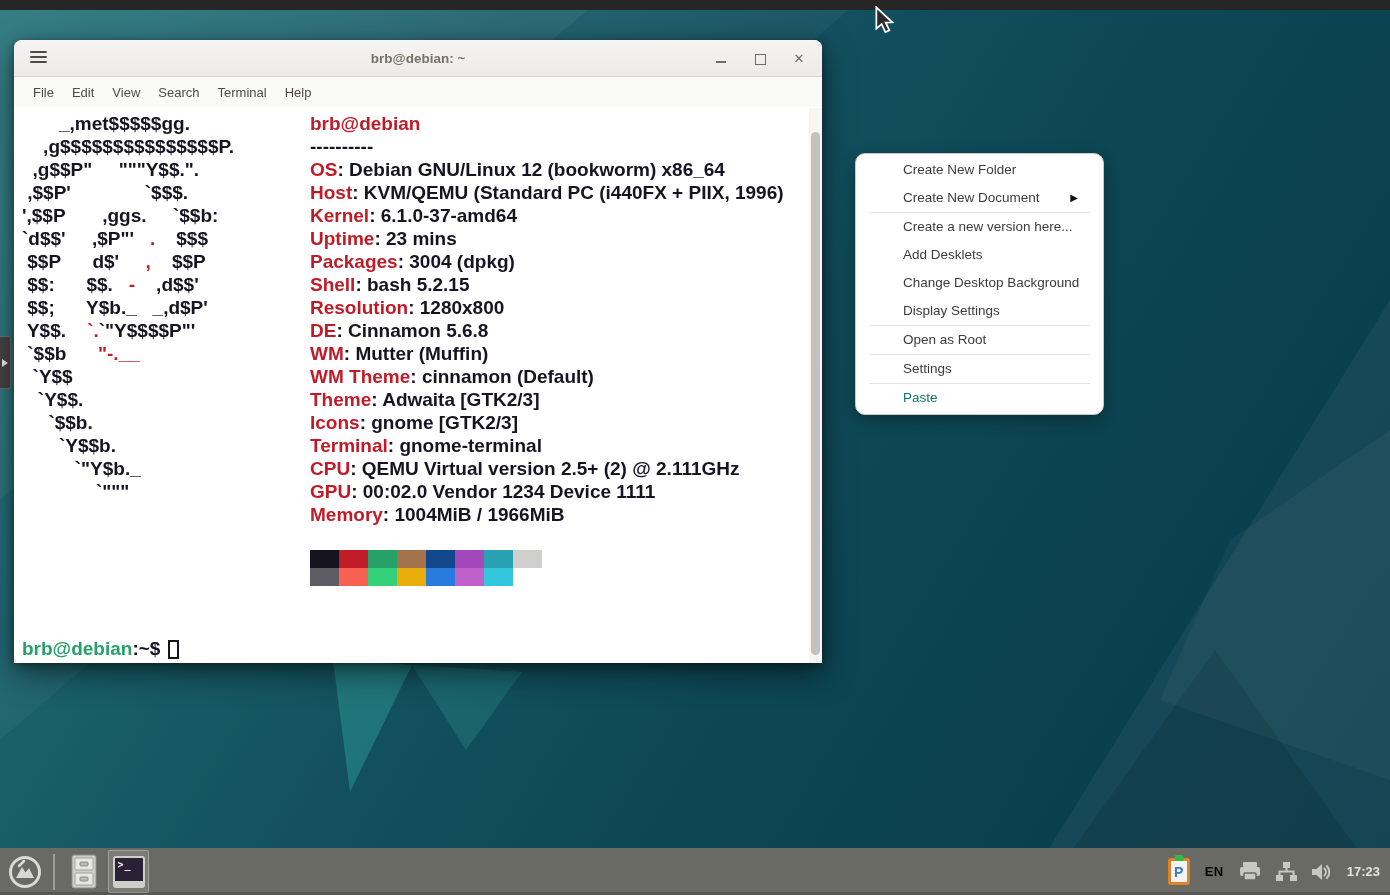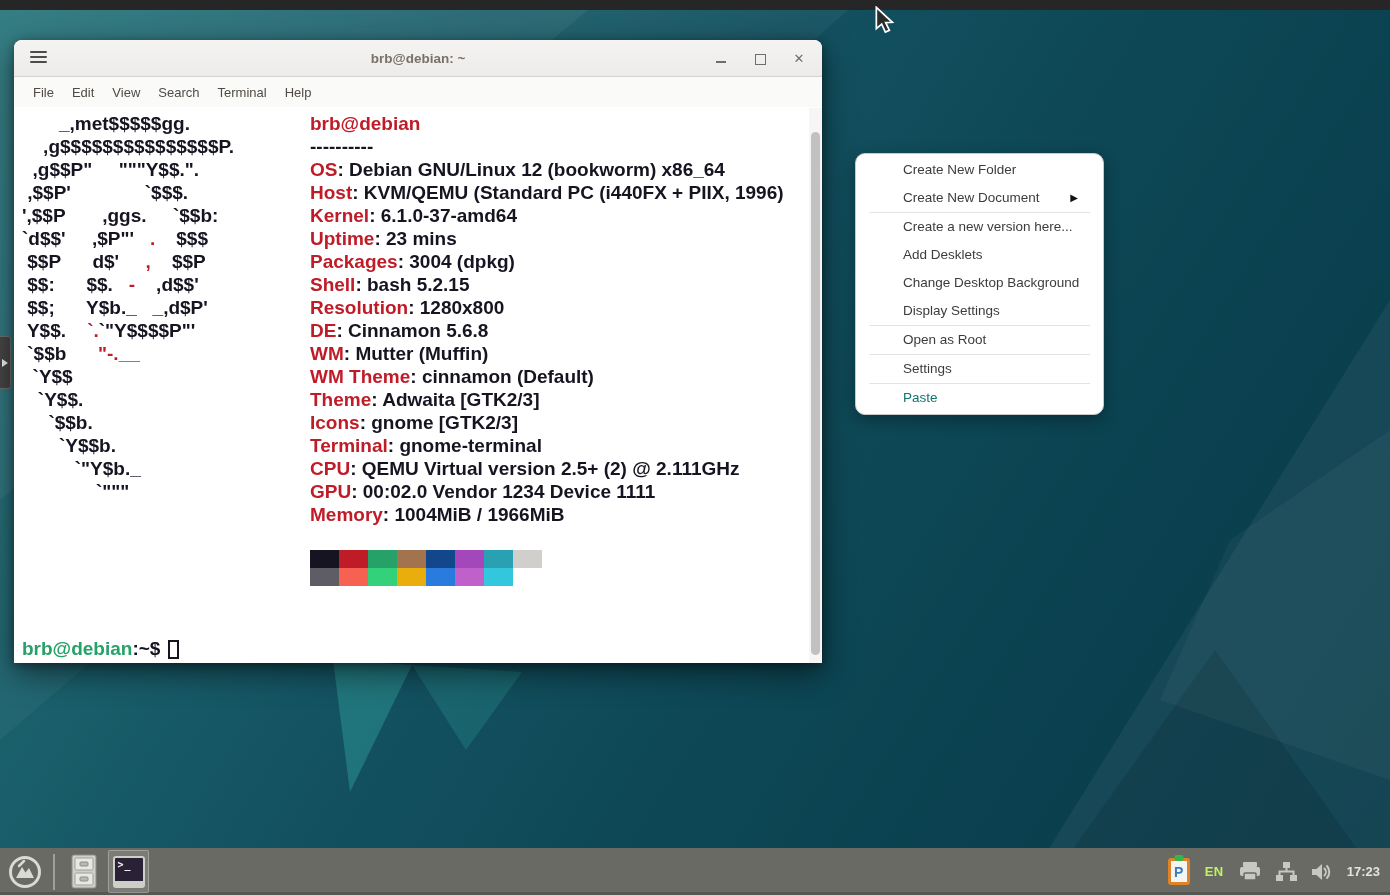--- a/index.html
+++ b/index.html
@@ -72,21 +72,21 @@
   .panel-sep { width:2px; height:36px; background:rgba(255,255,255,.35); margin:0 9px; }
   .launcher { width:40px; height:42px; display:flex; align-items:center; justify-content:center; }
   .task-btn { margin-left:4px; width:41px; height:43px; display:flex; align-items:center; justify-content:center;
     background:rgba(255,255,255,.12); border:1px solid rgba(255,255,255,.28); border-radius:2px; }
   .term-icon { position:relative; width:32px; height:32px; background:#2b2137; border:2px solid #cfcfca; border-bottom:7px solid #cfcfca; border-radius:3px; }
   .term-icon span { position:absolute; left:3px; top:1px; color:#efefef; font:bold 10px/12px "DejaVu Sans Mono", monospace; letter-spacing:1px; }
   .tray { margin-left:auto; display:flex; align-items:center; gap:15px; padding-right:10px; }
   .clip-icon { position:relative; width:22px; height:27px; background:#f4f4f2; border:3px solid #e08227; border-radius:3px; }
   .clip-icon .clip { position:absolute; left:50%; top:-6px; transform:translateX(-50%); width:9px; height:6px; background:#35b54a; border-radius:2px; }
   .clip-icon .p { position:absolute; inset:0; display:flex; align-items:center; justify-content:center; color:#3a7dbf; font-weight:bold; font-size:14px; }
-  .kb-layout { color:#bef264; font-weight:bold; font-size:13px; letter-spacing:.5px; }
+  .kb-layout { color:#000000; font-weight:bold; font-size:13px; letter-spacing:.5px; }
   .clock { color:#e3e3df; font-size:13px; font-weight:bold; }
   .tray svg { display:block; }
 
   
   .cursor { position:absolute; left:874px; top:6px; pointer-events:none; }
 </style>
 </head>
 <body>
 
 <div class="desktop">

